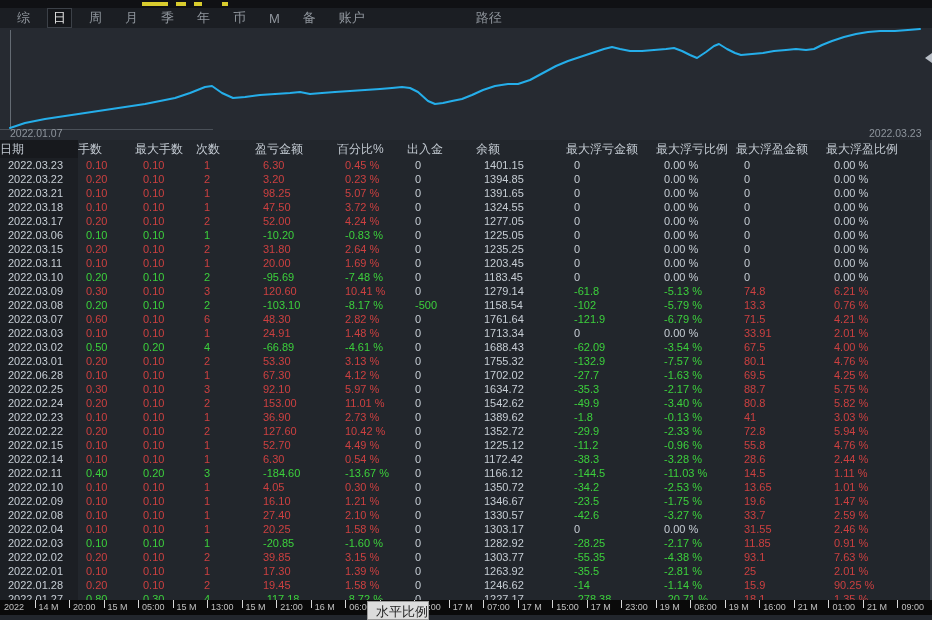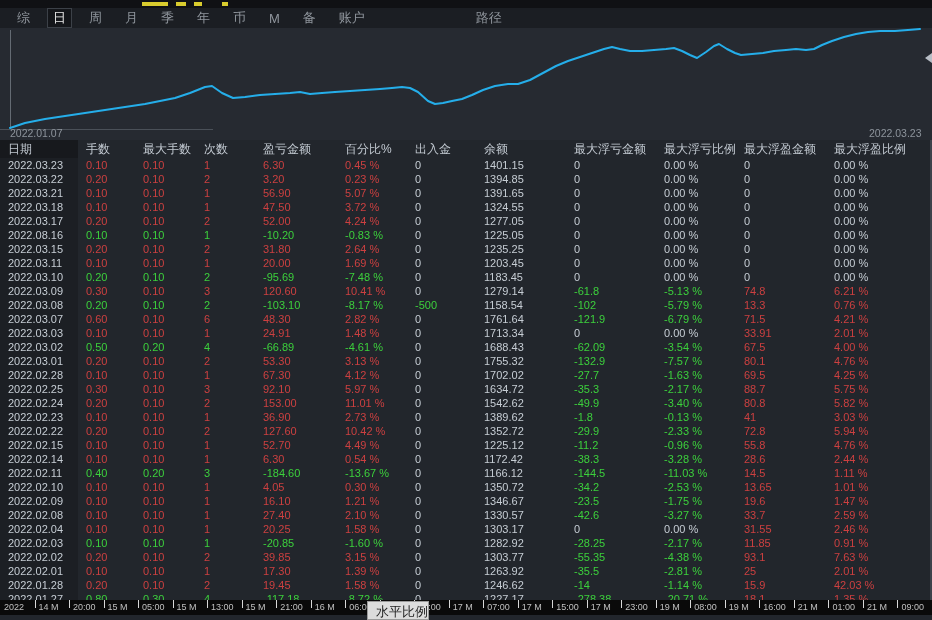--- a/index.html
+++ b/index.html
@@ -31,21 +31,21 @@
   .chart-marker { position:absolute; right:0; top:0px; width:0; height:0;
                   border-top:5px solid transparent; border-bottom:5px solid transparent;
                   border-right:7px solid #b8bec6; }
 
   
   .table { position:absolute; left:0; top:140px; width:932px; height:472px; background:#22262c;
            border-right:2px solid #3c424a; }
   .thead, .trow { display:grid;
      grid-template-columns:78px 57px 61px 59px 82px 70px 69px 90px 90px 80px 90px auto; }
   .thead { height:18px; line-height:18px; font-size:12px; color:#c2c9d1; background:#22262c; }
-  .thead .hcell { padding-left:8px; white-space:nowrap; overflow:hidden; }
+  .thead .hcell { white-space:nowrap; overflow:hidden; }
   .thead .hcell.dark { background:#17191d; }
   .tbody { height:454px; overflow:hidden; }
   .trow { height:14px; line-height:14px; font-size:11px; }
   .trow span { padding-left:8px; white-space:nowrap; overflow:hidden; }
   .trow span:first-child { background:rgba(0,0,0,0.16); }
   .c-date { color:#c6cdd4; }
   .c-neutral { color:#c6cdd4; }
   .c-red { color:#cc4040; }
   .c-green { color:#3cd03c; }
 
@@ -144,21 +144,21 @@
           <span class="c-neutral">0</span>
           <span class="c-neutral">0.00 %</span>
           <span class="c-neutral">0</span>
           <span class="c-neutral">0.00 %</span>
         </div>
         <div class="trow">
           <span class="c-date">2022.03.21</span>
           <span class="c-red">0.10</span>
           <span class="c-red">0.10</span>
           <span class="c-red">1</span>
-          <span class="c-red">56.90</span>
+          <span class="c-red">98.25</span>
           <span class="c-red">5.07 %</span>
           <span class="c-neutral">0</span>
           <span class="c-neutral">1391.65</span>
           <span class="c-neutral">0</span>
           <span class="c-neutral">0.00 %</span>
           <span class="c-neutral">0</span>
           <span class="c-neutral">0.00 %</span>
         </div>
         <div class="trow">
           <span class="c-date">2022.03.18</span>
@@ -182,21 +182,21 @@
           <span class="c-red">52.00</span>
           <span class="c-red">4.24 %</span>
           <span class="c-neutral">0</span>
           <span class="c-neutral">1277.05</span>
           <span class="c-neutral">0</span>
           <span class="c-neutral">0.00 %</span>
           <span class="c-neutral">0</span>
           <span class="c-neutral">0.00 %</span>
         </div>
         <div class="trow">
-          <span class="c-date">2022.08.16</span>
+          <span class="c-date">2022.03.06</span>
           <span class="c-green">0.10</span>
           <span class="c-green">0.10</span>
           <span class="c-green">1</span>
           <span class="c-green">-10.20</span>
           <span class="c-green">-0.83 %</span>
           <span class="c-neutral">0</span>
           <span class="c-neutral">1225.05</span>
           <span class="c-neutral">0</span>
           <span class="c-neutral">0.00 %</span>
           <span class="c-neutral">0</span>
@@ -322,21 +322,21 @@
           <span class="c-red">53.30</span>
           <span class="c-red">3.13 %</span>
           <span class="c-neutral">0</span>
           <span class="c-neutral">1755.32</span>
           <span class="c-green">-132.9</span>
           <span class="c-green">-7.57 %</span>
           <span class="c-red">80.1</span>
           <span class="c-red">4.76 %</span>
         </div>
         <div class="trow">
-          <span class="c-date">2022.02.28</span>
+          <span class="c-date">2022.06.28</span>
           <span class="c-red">0.10</span>
           <span class="c-red">0.10</span>
           <span class="c-red">1</span>
           <span class="c-red">67.30</span>
           <span class="c-red">4.12 %</span>
           <span class="c-neutral">0</span>
           <span class="c-neutral">1702.02</span>
           <span class="c-green">-27.7</span>
           <span class="c-green">-1.63 %</span>
           <span class="c-red">69.5</span>
@@ -543,21 +543,21 @@
           <span class="c-red">0.20</span>
           <span class="c-red">0.10</span>
           <span class="c-red">2</span>
           <span class="c-red">19.45</span>
           <span class="c-red">1.58 %</span>
           <span class="c-neutral">0</span>
           <span class="c-neutral">1246.62</span>
           <span class="c-green">-14</span>
           <span class="c-green">-1.14 %</span>
           <span class="c-red">15.9</span>
-          <span class="c-red">42.03 %</span>
+          <span class="c-red">90.25 %</span>
         </div>
         <div class="trow">
           <span class="c-date">2022.01.27</span>
           <span class="c-green">0.80</span>
           <span class="c-green">0.30</span>
           <span class="c-green">4</span>
           <span class="c-green">-117.18</span>
           <span class="c-green">-8.72 %</span>
           <span class="c-neutral">0</span>
           <span class="c-neutral">1227.17</span>

